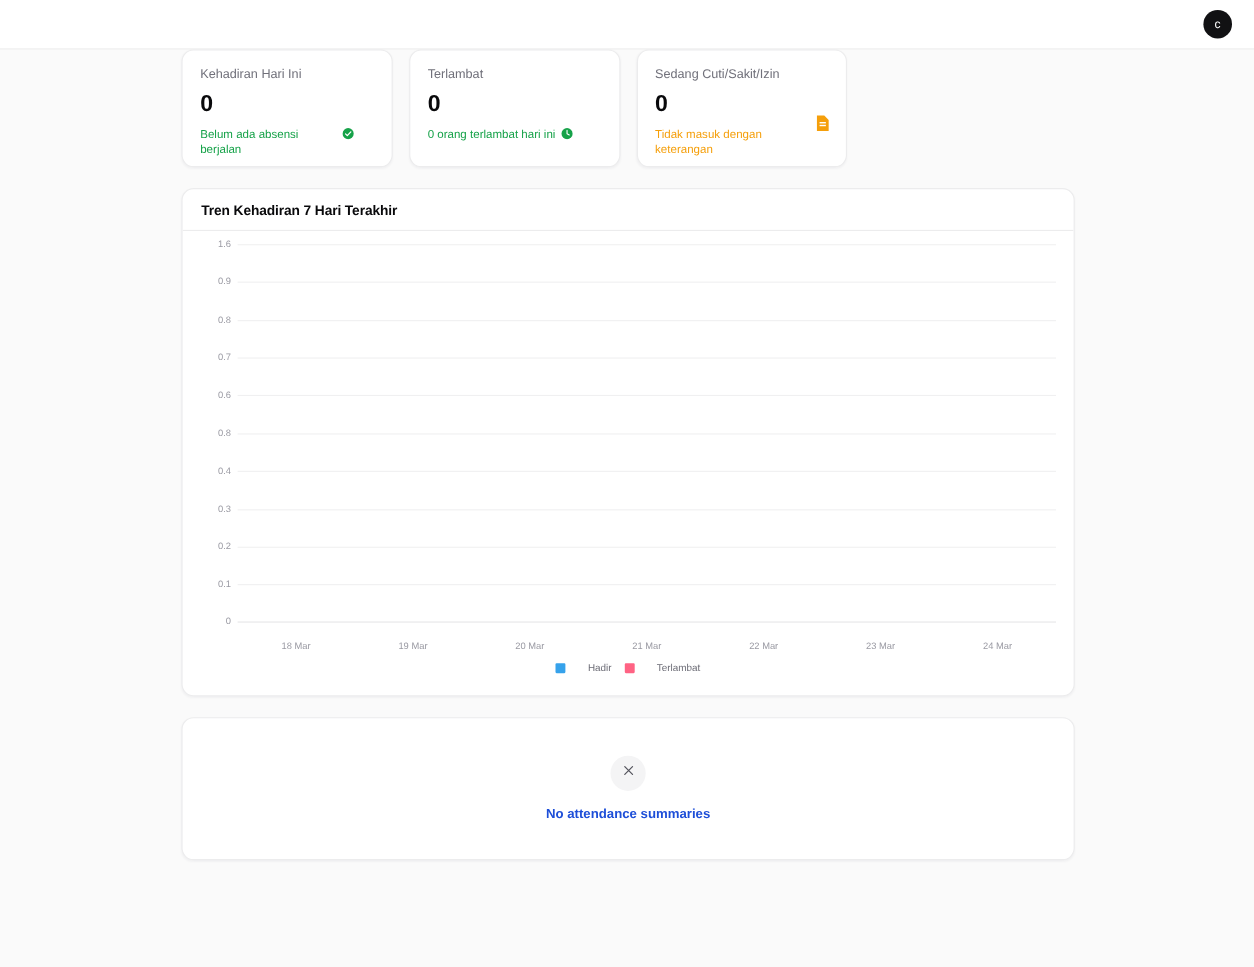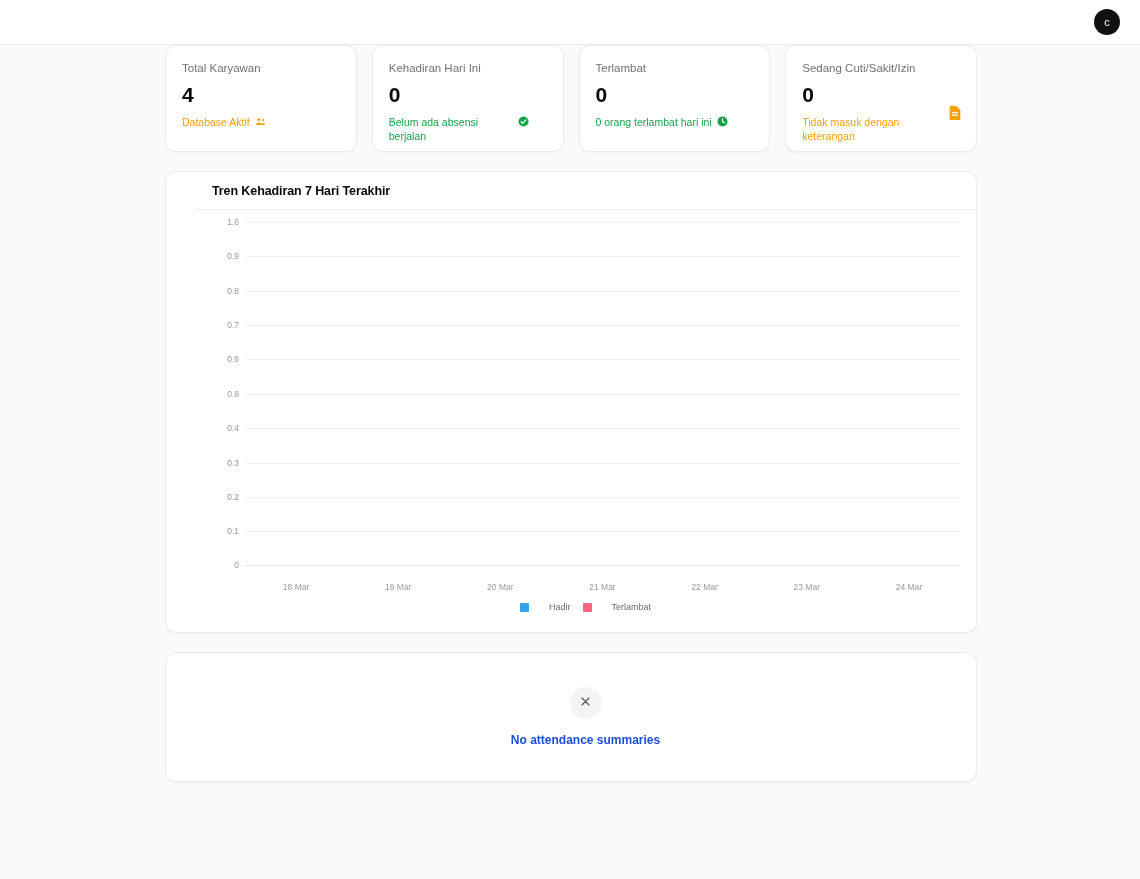--- a/index.html
+++ b/index.html
@@ -94,21 +94,20 @@
   }
 
   
   .panel {
     background: #ffffff;
     border: 1px solid #ececed;
     border-radius: 11px;
     margin-top: 19px;
     box-shadow: 0 1px 2px rgba(16,24,40,.04);
     overflow: hidden;
-    padding-left: 29px;
   }
   .panel-head {
     height: 38px;
     display: flex;
     align-items: center;
     padding: 0 17px;
     border-bottom: 1px solid #ececed;
   }
   .panel-title {
     font-size: 12.5px;
@@ -213,35 +212,20 @@
 <div class="topbar">
   <div class="avatar">c</div>
 </div>
 
 <div class="page">
   <div class="page-inner">
 
 
     <div class="stats">
 
-      <div class="stat-card">
-        <div class="stat-label">Total Karyawan</div>
-        <div class="stat-value">4</div>
-        <div class="stat-foot orange">
-          <span>Database Aktif</span>
-          <span class="foot-icon">
-            <svg width="11" height="11" viewBox="0 0 24 24" fill="#f59f0b">
-              <circle cx="8.5" cy="7.5" r="3.3"></circle>
-              <path d="M2.2 19.5c0-3.4 2.9-5.4 6.3-5.4s6.3 2 6.3 5.4z"></path>
-              <circle cx="17.3" cy="9" r="2.5"></circle>
-              <path d="M13.4 19.5c.3-2.9 2-4.4 3.9-4.4 2.4 0 4.5 1.5 4.5 4.4z"></path>
-            </svg>
-          </span>
-        </div>
-      </div>
 
       <div class="stat-card">
         <div class="stat-label">Kehadiran Hari Ini</div>
         <div class="stat-value">0</div>
         <div class="stat-foot green">
           <span>Belum ada absensi berjalan</span>
           <span class="foot-icon">
             <svg width="11" height="11" viewBox="0 0 24 24">
               <circle cx="12" cy="12" r="11" fill="#16a249"></circle>
               <path d="M6.8 12.4l3.5 3.5 7-7.4" stroke="#ffffff" stroke-width="2.6" fill="none" stroke-linecap="round" stroke-linejoin="round"></path>

